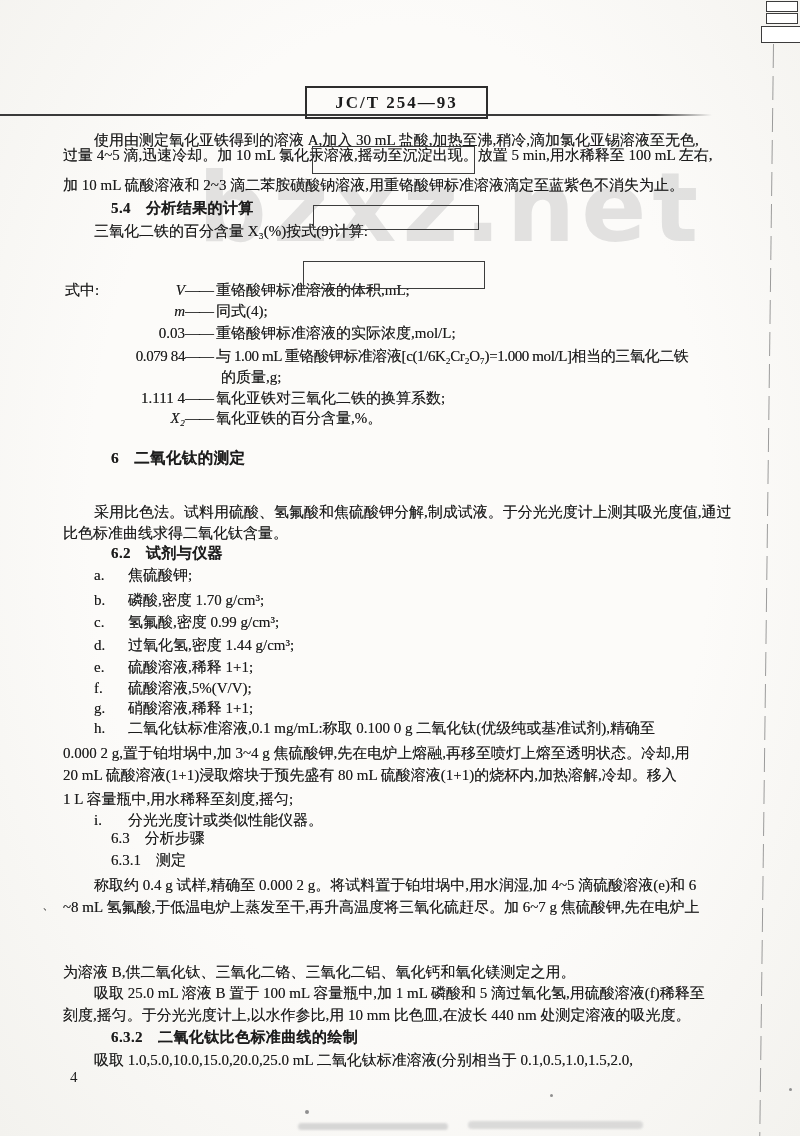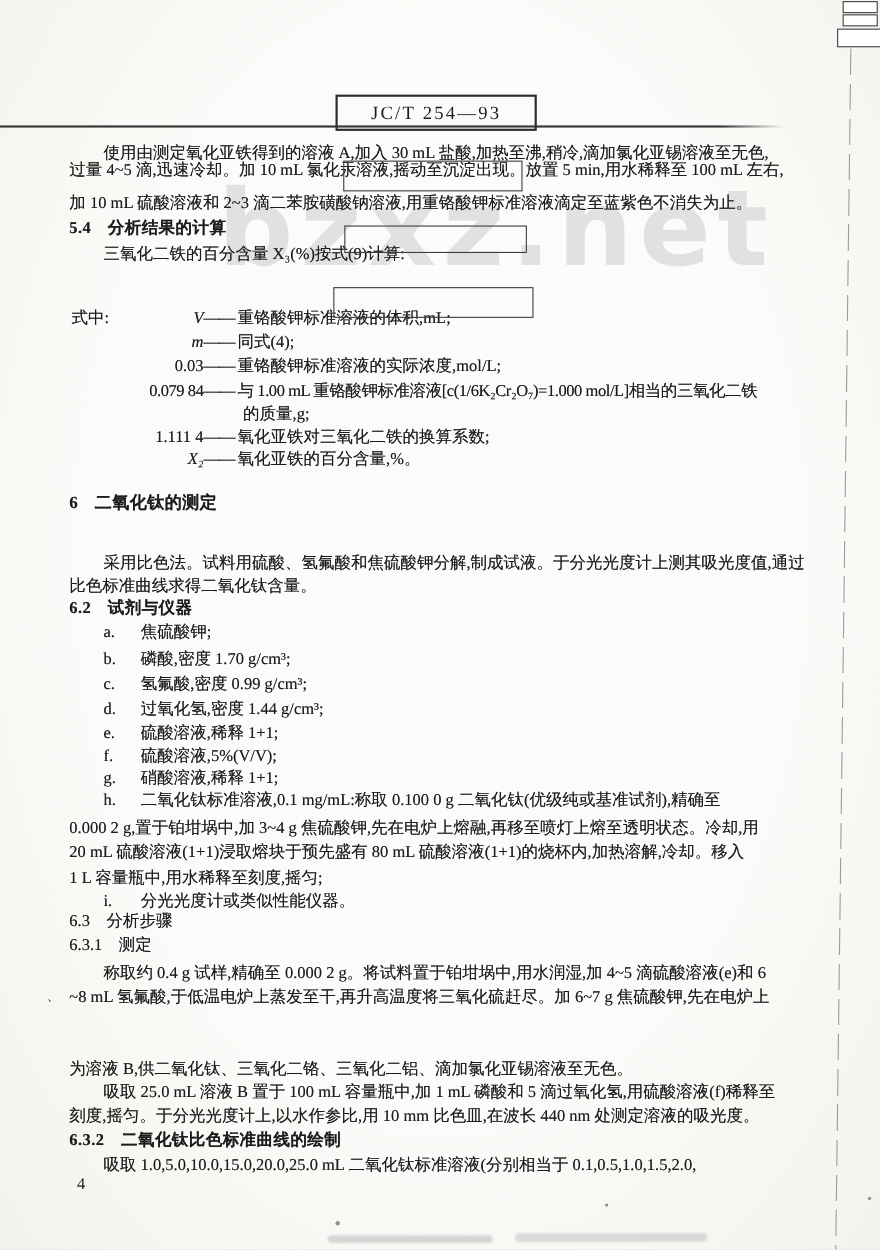--- a/index.html
+++ b/index.html
@@ -7,32 +7,32 @@
   #page{
     position:relative;width:800px;height:1136px;overflow:hidden;
     background:radial-gradient(ellipse at 50% 45%, #fcfbf9 55%, #f3f2ee 100%);
     font-family:"Liberation Serif","DejaVu Serif",serif;color:#1c1c1c;
   }
   .ln{position:absolute;left:63px;width:690px;height:23px;line-height:23px;
       font-size:15px;white-space:nowrap;z-index:2;
       text-shadow:0 0 .45px rgba(25,25,25,.6);}
   .ind{text-indent:31px;}
   .hd{font-weight:bold;letter-spacing:.4px;}
-  .hnum{display:inline-block;margin-right:15px;}
+  .hnum{display:inline-block;margin-right:15px;margin-left:48px;}
   .lbl{display:inline-block;width:34px;margin-left:31px;}
   .term{display:inline-block;width:122px;text-align:right;}
   .ddash{letter-spacing:-1px;padding-right:3px;}
   .where{position:absolute;left:2px;}
   .it{font-style:italic;}
   .cont2{padding-left:158px;}
   .tight{letter-spacing:-.4px;}
   
   .hdrbox{position:absolute;left:305px;top:86px;width:179px;height:29px;
     border:2px solid #2d2d2d;z-index:3;display:flex;align-items:center;justify-content:center;
-    font-weight:normal;font-size:17px;letter-spacing:2px;text-align:center;}
+    font-weight:bold;font-size:17px;letter-spacing:2px;text-align:center;}
   .hrule{position:absolute;left:0;top:114px;width:712px;height:2px;z-index:1;
     background:linear-gradient(to right,#3a3a3a 92%,rgba(58,58,58,0));}
   
   .watermark{position:absolute;left:198px;top:152px;z-index:1;
     font-family:"DejaVu Sans","Liberation Sans",sans-serif;font-weight:bold;
     font-size:96px;letter-spacing:6px;color:#cdcdcd;opacity:.55;}
   
   .abox{position:absolute;border:1.6px solid #3c3c3c;background:transparent;z-index:3;}
   .abox1{left:312px;top:146px;width:161px;height:26px;}
   .abox2{left:313px;top:205px;width:164px;height:23px;}
@@ -138,21 +138,21 @@
 
   <div class="ln" style="top:827px">
     <span class="hnum">6.3</span><span>分析步骤</span>
   </div>
   <div class="ln" style="top:849px">
     <span class="hnum">6.3.1</span><span>测定</span>
   </div>
 
   <div class="ln ind" style="top:874px">称取约 0.4 g 试样,精确至 0.000 2 g。将试料置于铂坩埚中,用水润湿,加 4~5 滴硫酸溶液(e)和 6</div>
   <div class="ln" style="top:896px">~8 mL 氢氟酸,于低温电炉上蒸发至干,再升高温度将三氧化硫赶尽。加 6~7 g 焦硫酸钾,先在电炉上</div>
-  <div class="ln" style="top:961px">为溶液 B,供二氧化钛、三氧化二铬、三氧化二铝、滴加氯化亚锡溶液至无色。</div>
+  <div class="ln" style="top:961px">为溶液 B,供二氧化钛、三氧化二铬、三氧化二铝、氧化钙和氧化镁测定之用。</div>
 
   <div class="ln ind" style="top:982px">吸取 25.0 mL 溶液 B 置于 100 mL 容量瓶中,加 1 mL 磷酸和 5 滴过氧化氢,用硫酸溶液(f)稀释至</div>
   <div class="ln" style="top:1004px">刻度,摇匀。于分光光度计上,以水作参比,用 10 mm 比色皿,在波长 440 nm 处测定溶液的吸光度。</div>
 
   <div class="ln hd" style="top:1026px">
     <span class="hnum">6.3.2</span><span>二氧化钛比色标准曲线的绘制</span>
   </div>
   <div class="ln ind" style="top:1049px">吸取 1.0,5.0,10.0,15.0,20.0,25.0 mL 二氧化钛标准溶液(分别相当于 0.1,0.5,1.0,1.5,2.0,</div>
 
   <div class="pageno">4</div>

